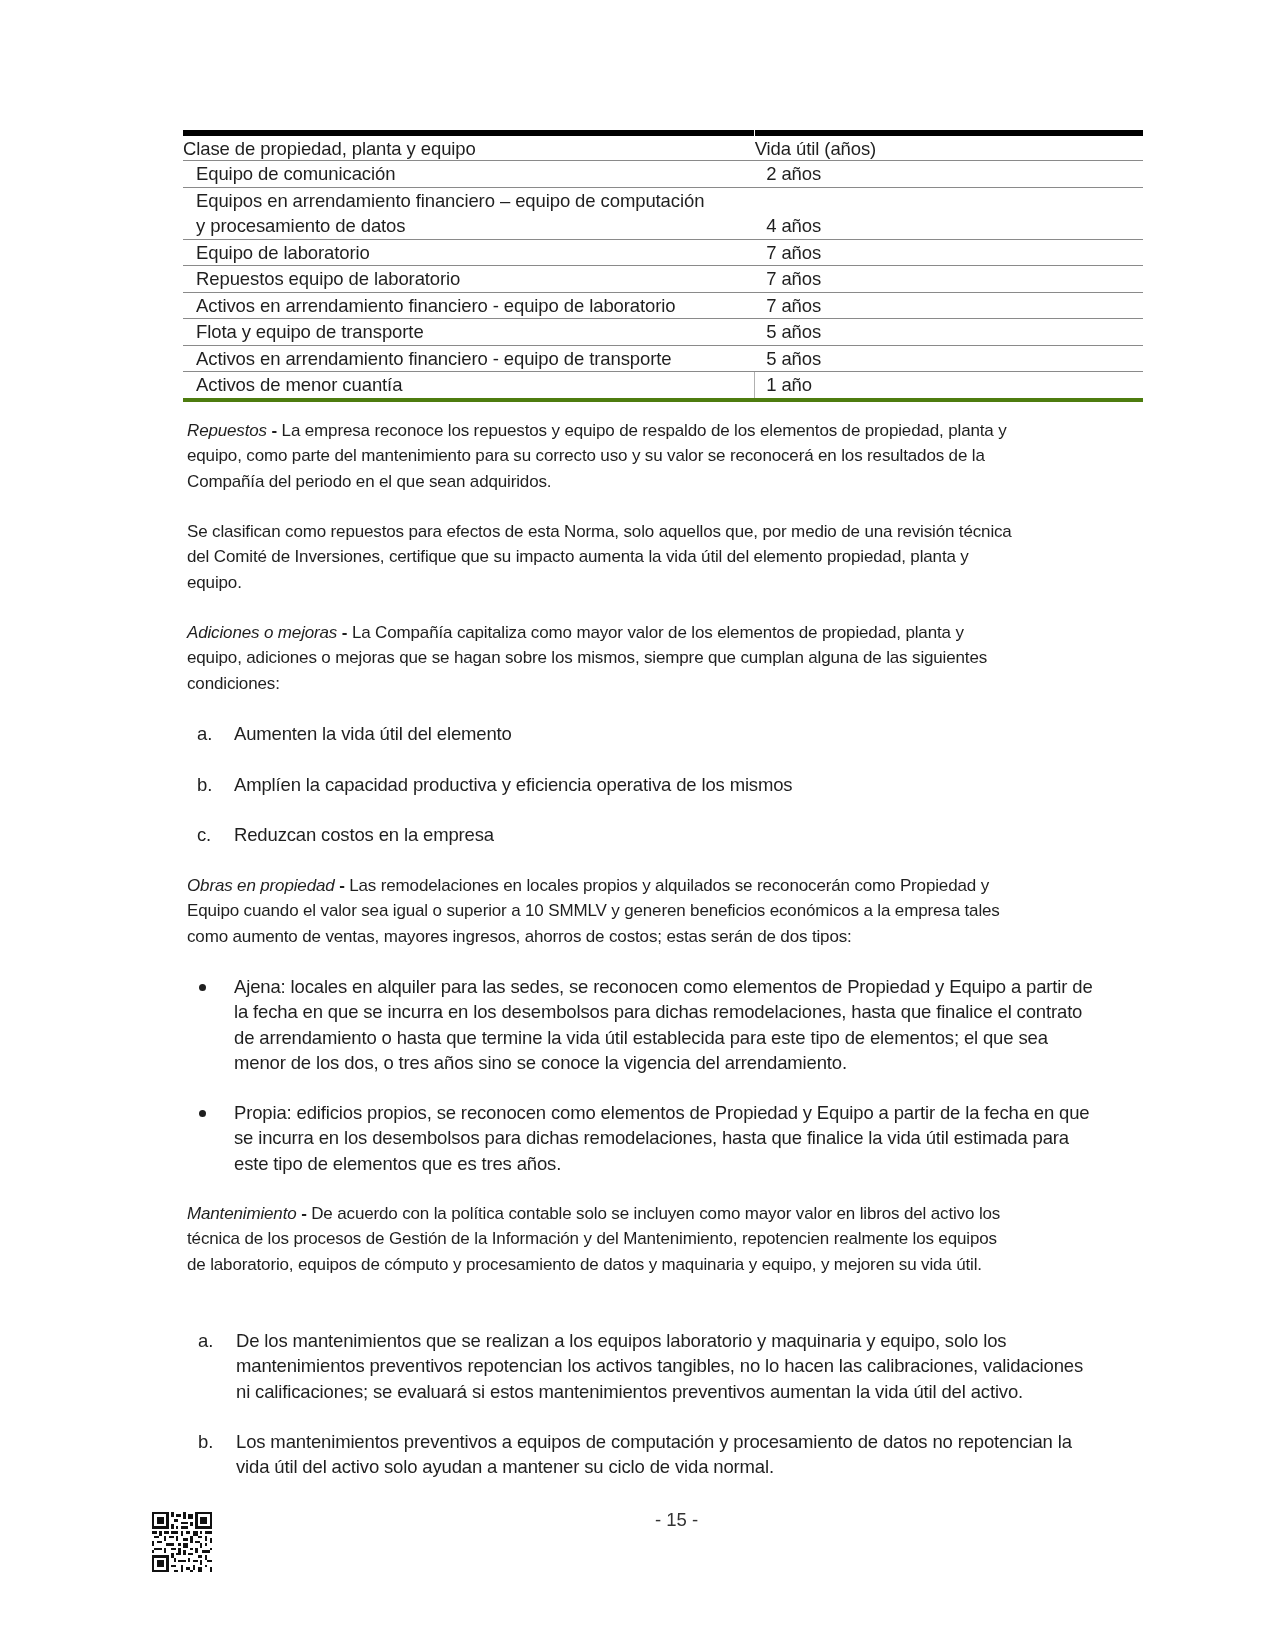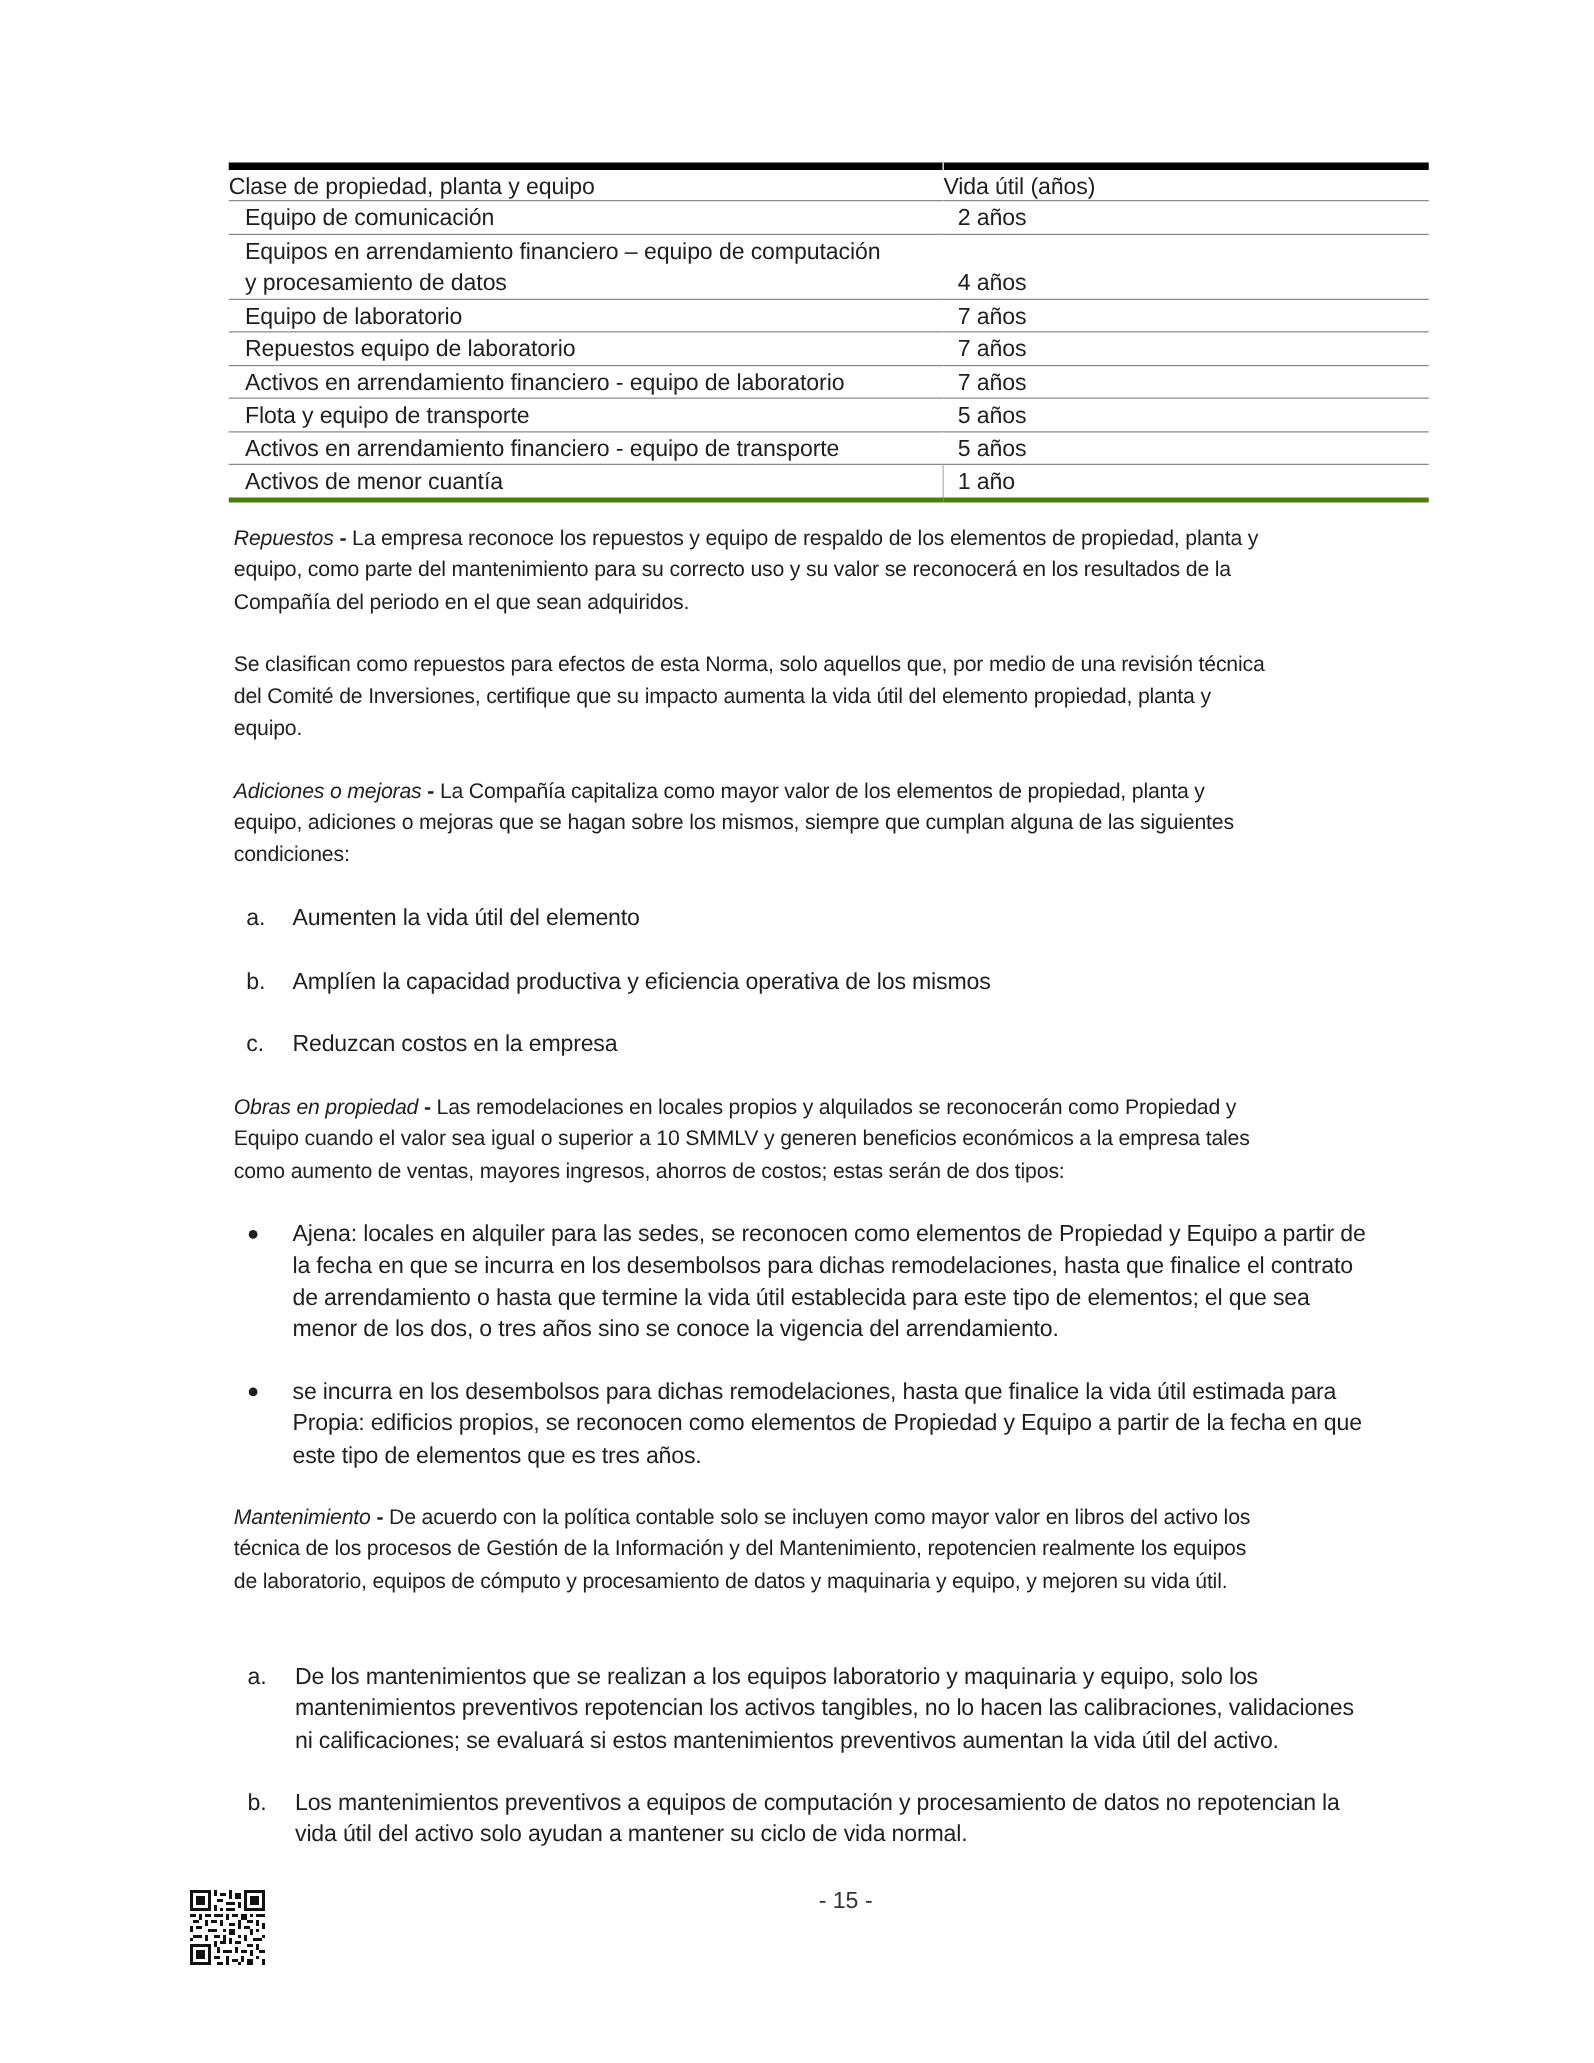--- a/index.html
+++ b/index.html
@@ -212,22 +212,22 @@
       <div>Ajena: locales en alquiler para las sedes, se reconocen como elementos de Propiedad y Equipo a partir de</div>
       <div>la fecha en que se incurra en los desembolsos para dichas remodelaciones, hasta que finalice el contrato</div>
       <div>de arrendamiento o hasta que termine la vida útil establecida para este tipo de elementos; el que sea</div>
       <div>menor de los dos, o tres años sino se conoce la vigencia del arrendamiento.</div>
     </div>
   </div>
 
   <div class="list-item" style="top:1100px;">
     <span class="marker bullet"></span>
     <div class="content">
+      <div>Propia: edificios propios, se reconocen como elementos de Propiedad y Equipo a partir de la fecha en que</div>
       <div>se incurra en los desembolsos para dichas remodelaciones, hasta que finalice la vida útil estimada para</div>
-      <div>Propia: edificios propios, se reconocen como elementos de Propiedad y Equipo a partir de la fecha en que</div>
       <div>este tipo de elementos que es tres años.</div>
     </div>
   </div>
 
   <div class="body-text" style="top:1201px;">
     <p><em>Mantenimiento</em><span class="dash"> - </span><span>De acuerdo con la política contable solo se incluyen como mayor valor en libros del activo los</span></p>
     <p>técnica de los procesos de Gestión de la Información y del Mantenimiento, repotencien realmente los equipos</p>
     <p>de laboratorio, equipos de cómputo y procesamiento de datos y maquinaria y equipo, y mejoren su vida útil.</p>
   </div>
 

